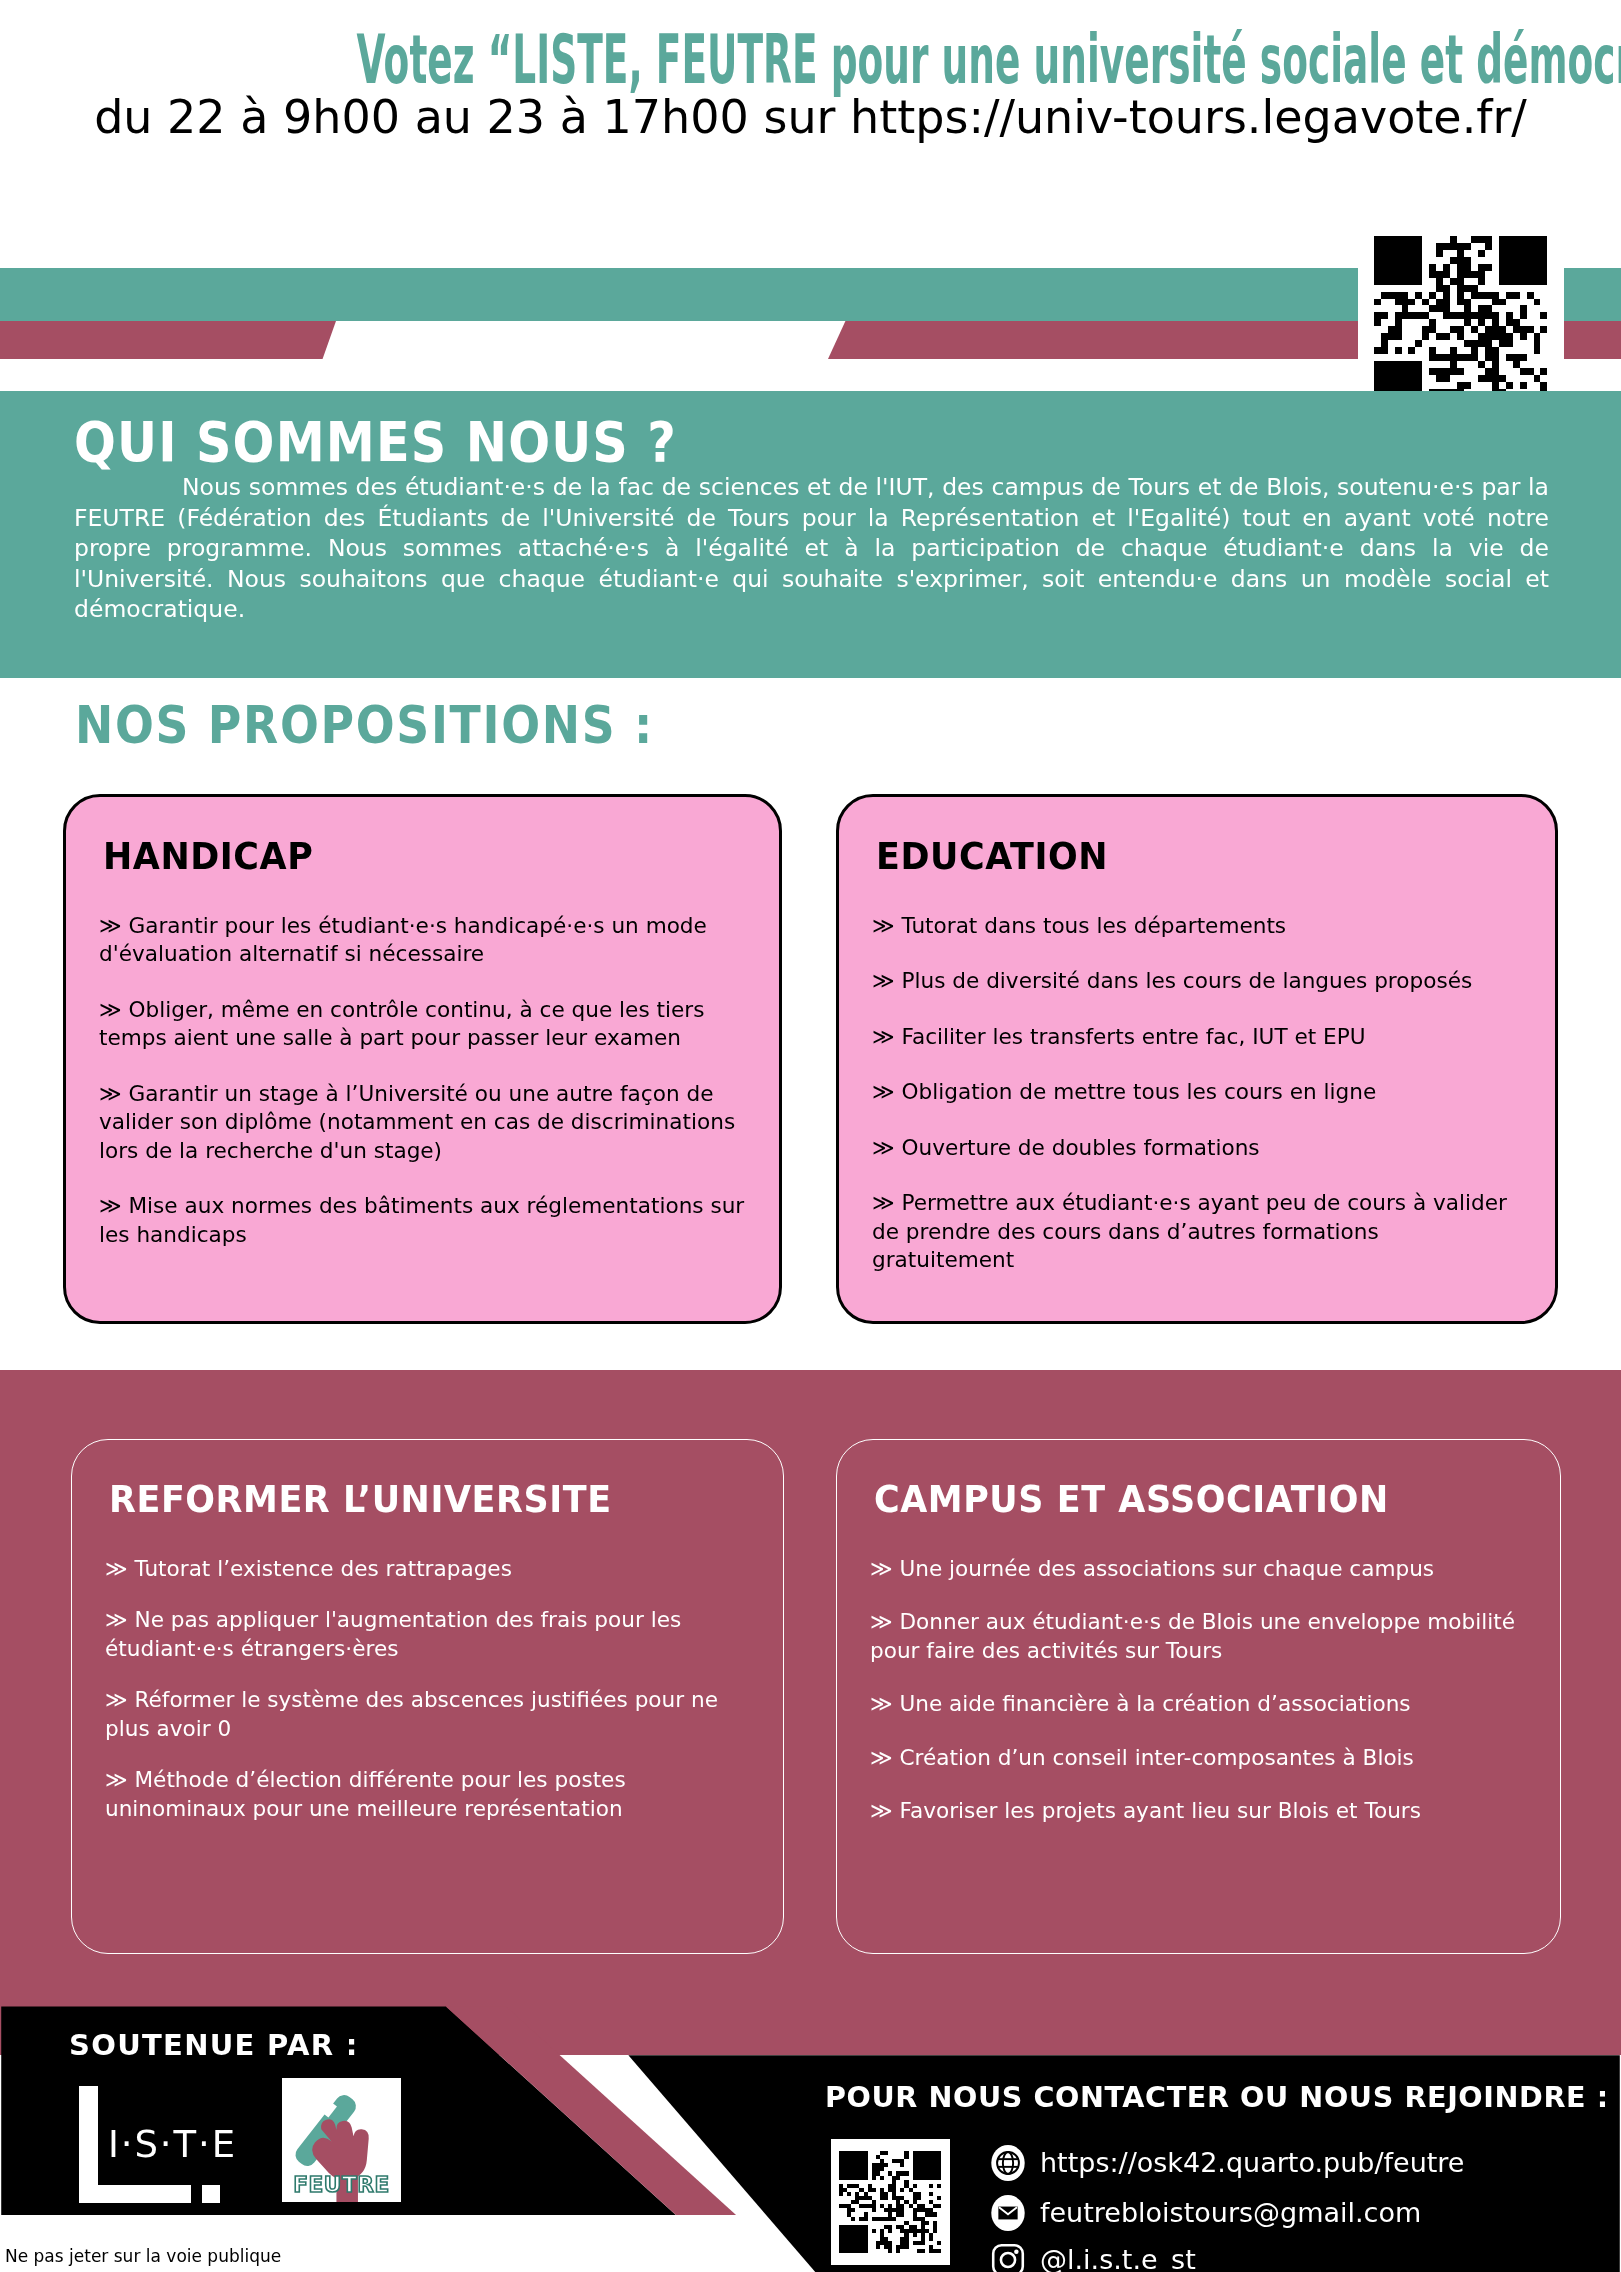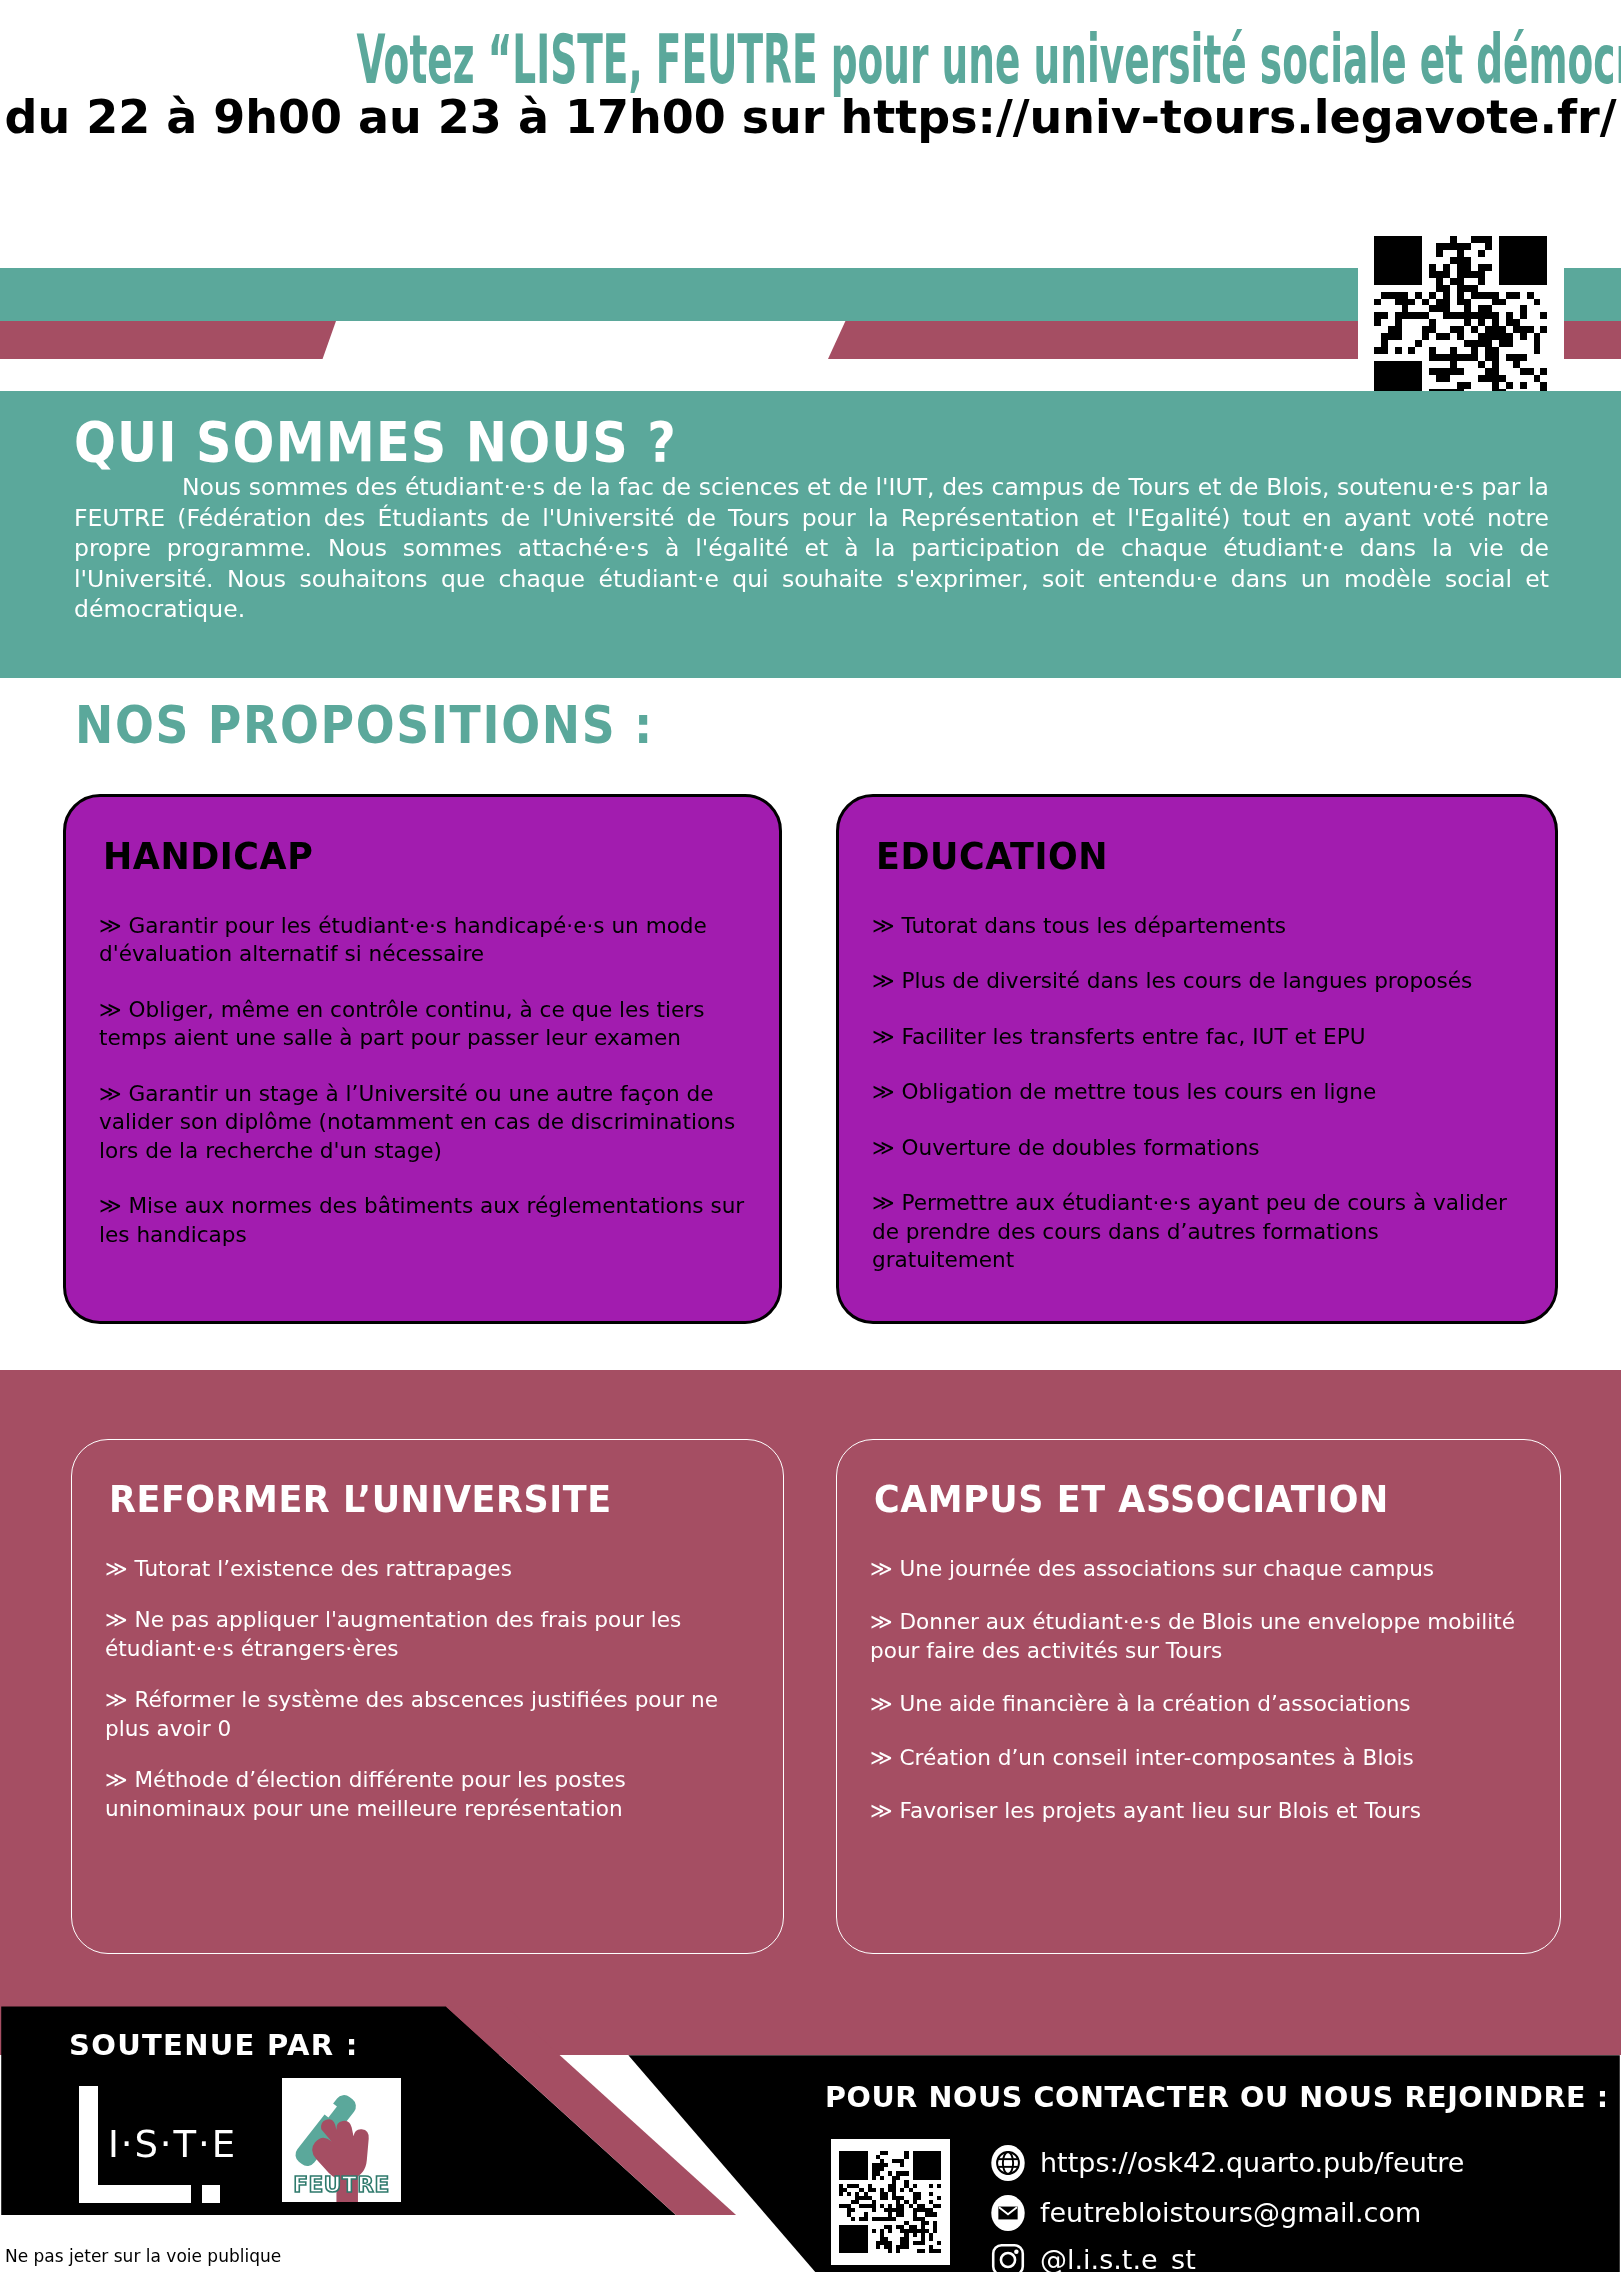--- a/index.html
+++ b/index.html
@@ -8,21 +8,21 @@
     font-family:"DejaVu Sans","Liberation Sans",sans-serif;overflow:hidden;
   }
   
   .title{
     position:absolute;top:25px;left:0;width:1621px;text-align:center;
     color:#5BA89B;font-weight:bold;font-size:67px;line-height:1.05;white-space:nowrap;
     transform:scaleX(0.56);transform-origin:50% 50%;letter-spacing:0px;margin:0;
   }
   .subtitle{
     position:absolute;top:90px;left:0;width:1621px;text-align:center;
-    color:#000;font-weight:bold;font-size:46px;white-space:nowrap;
+    color:#000;font-weight:normal;font-size:46px;white-space:nowrap;
   }
   
   .band-teal{position:absolute;left:0;top:268px;width:1621px;height:53px;background:#5BA89B;}
   .band-maroon-left{
     position:absolute;left:0;top:321px;width:336px;height:38px;background:#A54E63;
     clip-path:polygon(0 0,100% 0,96% 100%,0 100%);
   }
   .band-maroon-right{
     position:absolute;left:828px;top:321px;width:793px;height:38px;background:#A54E63;
     clip-path:polygon(2.2% 0,100% 0,100% 100%,0 100%);
@@ -43,21 +43,21 @@
     position:absolute;left:74px;top:81px;width:1475px;margin:0;
     font-size:23.5px;line-height:1.30;text-align:justify;text-indent:108px;
   }
   
   .props-heading{
     position:absolute;left:75px;top:695px;margin:0;color:#5BA89B;font-size:52px;
     font-weight:bold;letter-spacing:1.9px;transform:scaleX(.88);transform-origin:0 50%;white-space:nowrap;
   }
   .maroon-section{position:absolute;left:0;top:1370px;width:1621px;height:685px;background:#A54E63;}
   .box{position:absolute;border-radius:37px;box-sizing:border-box;padding:29px 33px 12.7px 33px;}
-  .box.dark{background:#a21caf;border:3.2px solid #000;color:#000;}
+  .box.dark{background:#f9a8d4;border:3.2px solid #000;color:#000;}
   .box.light{background:transparent;border:1.9px solid #fff;color:#fff;}
   .box h3{
     margin:7.6px 0 0 3.8px;font-size:38px;font-weight:bold;letter-spacing:0.6px;
     transform:scaleX(.92);transform-origin:0 50%;white-space:nowrap;
   }
   .box ul{list-style:none;margin:34px 0 0 0;padding:0;}
   .box li{font-size:21.6px;line-height:1.32;margin-bottom:27px;}
   .box li::before{content:"\226B\00a0 ";}
   #box-handicap{left:63px;top:794px;width:719px;height:530px;}
   #box-education{left:836px;top:794px;width:722px;height:530px;}

